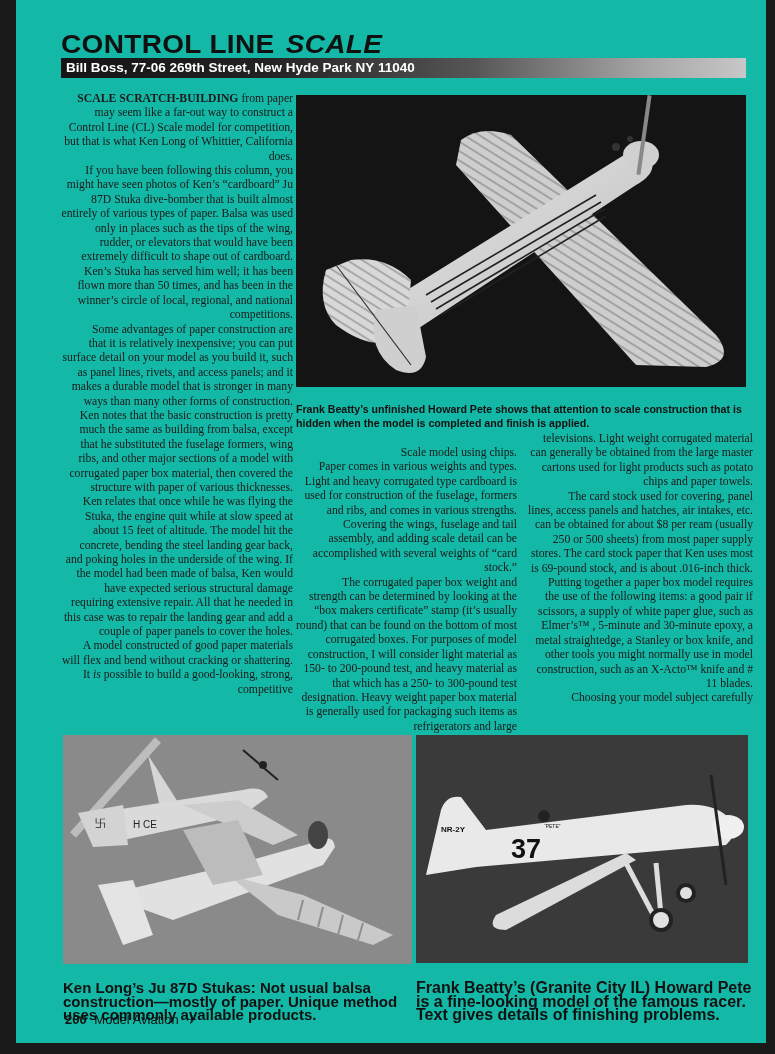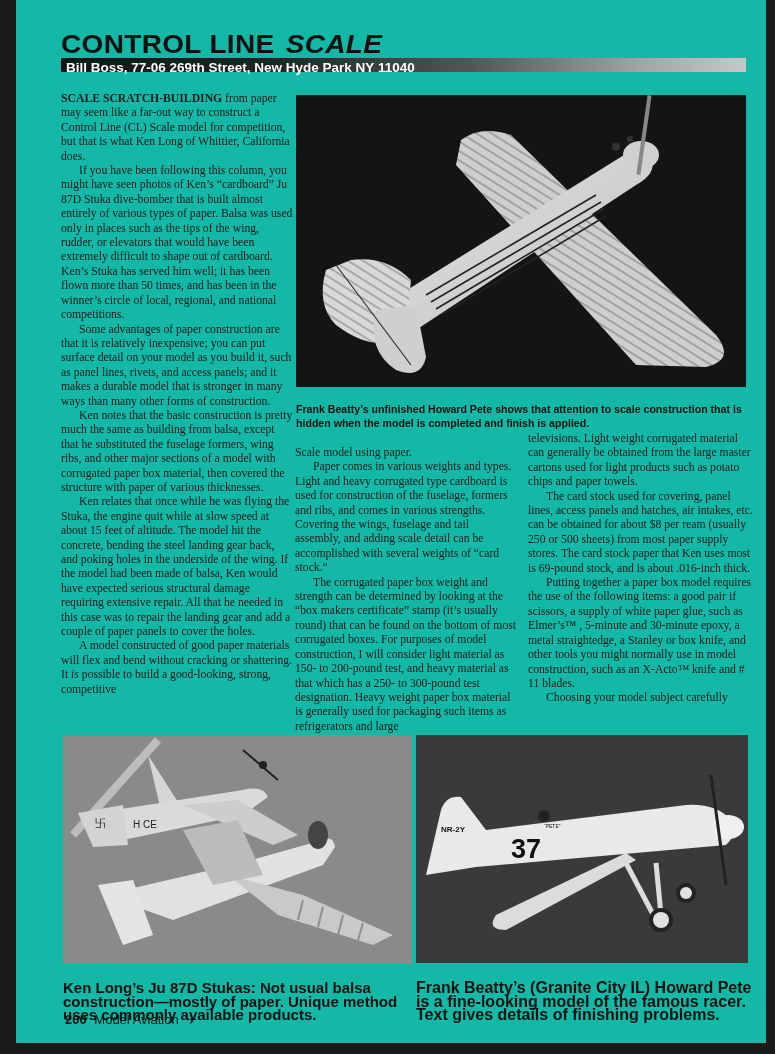--- a/index.html
+++ b/index.html
@@ -13,31 +13,31 @@
     background: #14b8a6;
   }
   .title {
     position: absolute; left: 45px; top: 30px;
     font-family: "Liberation Sans", sans-serif; font-weight: 700;
     font-size: 25px; letter-spacing: 0.3px; color: #111; line-height: 28px;
     transform: scaleX(1.12); transform-origin: left center;
   }
   .title .italic { font-style: italic; margin-left: 10px; }
   .bar {
-    position: absolute; left: 45px; top: 58px; width: 685px; height: 14px;
+    position: absolute; left: 45px; top: 58px; width: 685px; height: 20px;
     background: linear-gradient(to right, #151515 0%, #222 30%, #555 60%, #a5a5a5 85%, #c7c7c7 100%);
   }
   .bar span {
     position: absolute; left: 5px; top: 1px;
     font-family: "Liberation Sans", sans-serif; font-weight: 700; font-size: 13.5px;
     color: #fff; line-height: 18px; white-space: nowrap;
   }
   .col {
     position: absolute; font-size: 11.7px; line-height: 14.4px; color: #1a1a1a;
-    text-align: left;
+    text-align: right;
   }
   .col p { margin: 0; text-indent: 18px; }
   .col p.first { text-indent: 0; }
   .col p.noindent { text-indent: 0; }
   .col .lead { font-weight: 700; }
   #col1 { left: 45px; top: 92px; width: 232px; }
   #col2 { left: 279px; top: 446px; width: 222px; }
   #col3 { left: 512px; top: 432px; width: 225px; }
   .photo {
     position: absolute; overflow: hidden;
@@ -111,21 +111,21 @@
       <rect x="346" y="0" width="4" height="80" fill="#888" transform="rotate(8 348 40)"></rect>
 
       <path d="M30 175 Q20 210 40 230 Q80 260 110 240 L115 185 Q90 160 55 165 Z" fill="url(#ribs)"></path>
       <path d="M80 215 Q70 255 100 275 Q125 285 130 262 L120 210 Z" fill="#cfcfcf"></path>
       <line x1="40" y1="170" x2="115" y2="270" stroke="#333" stroke-width="1.2"></line>
     </svg>
   </div>
   <div class="caption" id="cap-top">Frank Beatty’s unfinished Howard Pete shows that attention to scale construction that is hidden when the model is completed and finish is applied.</div>
 
   <div class="col" id="col2">
-    <p class="noindent">Scale model using paper.</p>
+    <p class="noindent">Scale model using chips.</p>
     <p>Paper comes in various weights and types. Light and heavy corrugated type cardboard is used for construction of the fuselage, formers and ribs, and comes in various strengths. Covering the wings, fuselage and tail assembly, and adding scale detail can be accomplished with several weights of “card stock.”</p>
     <p>The corrugated paper box weight and strength can be determined by looking at the “box makers certificate” stamp (it’s usually round) that can be found on the bottom of most corrugated boxes. For purposes of model construction, I will consider light material as 150- to 200-pound test, and heavy material as that which has a 250- to 300-pound test designation. Heavy weight paper box material is generally used for packaging such items as refrigerators and large</p>
   </div>
 
   <div class="col" id="col3">
     <p class="noindent">televisions. Light weight corrugated material can generally be obtained from the large master cartons used for light products such as potato chips and paper towels.</p>
     <p>The card stock used for covering, panel lines, access panels and hatches, air intakes, etc. can be obtained for about $8 per ream (usually 250 or 500 sheets) from most paper supply stores. The card stock paper that Ken uses most is 69-pound stock, and is about .016-inch thick.</p>
     <p>Putting together a paper box model requires the use of the following items: a good pair if scissors, a supply of white paper glue, such as Elmer’s™ , 5-minute and 30-minute epoxy, a metal straightedge, a Stanley or box knife, and other tools you might normally use in model construction, such as an X-Acto™ knife and # 11 blades.</p>
     <p>Choosing your model subject carefully</p>
   </div>

